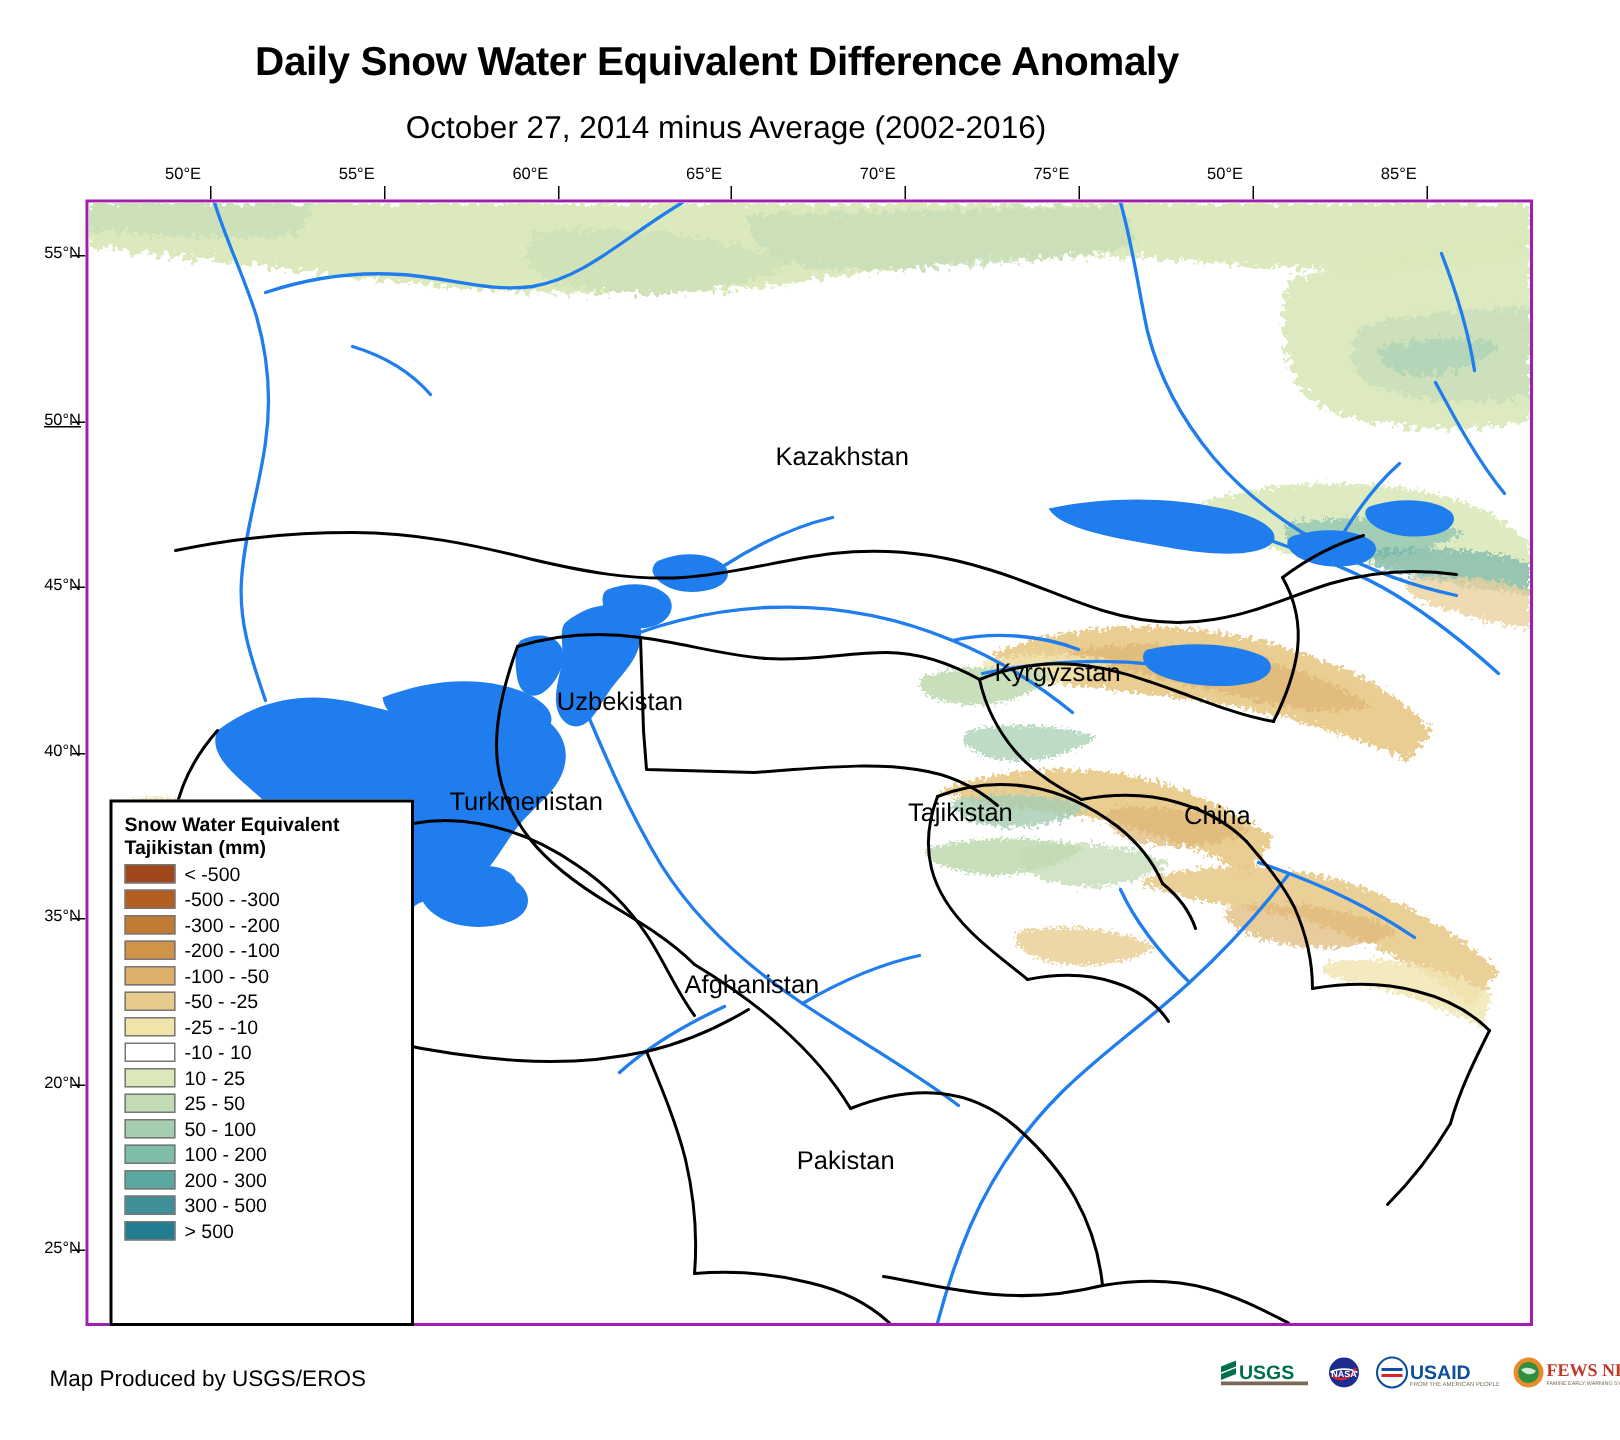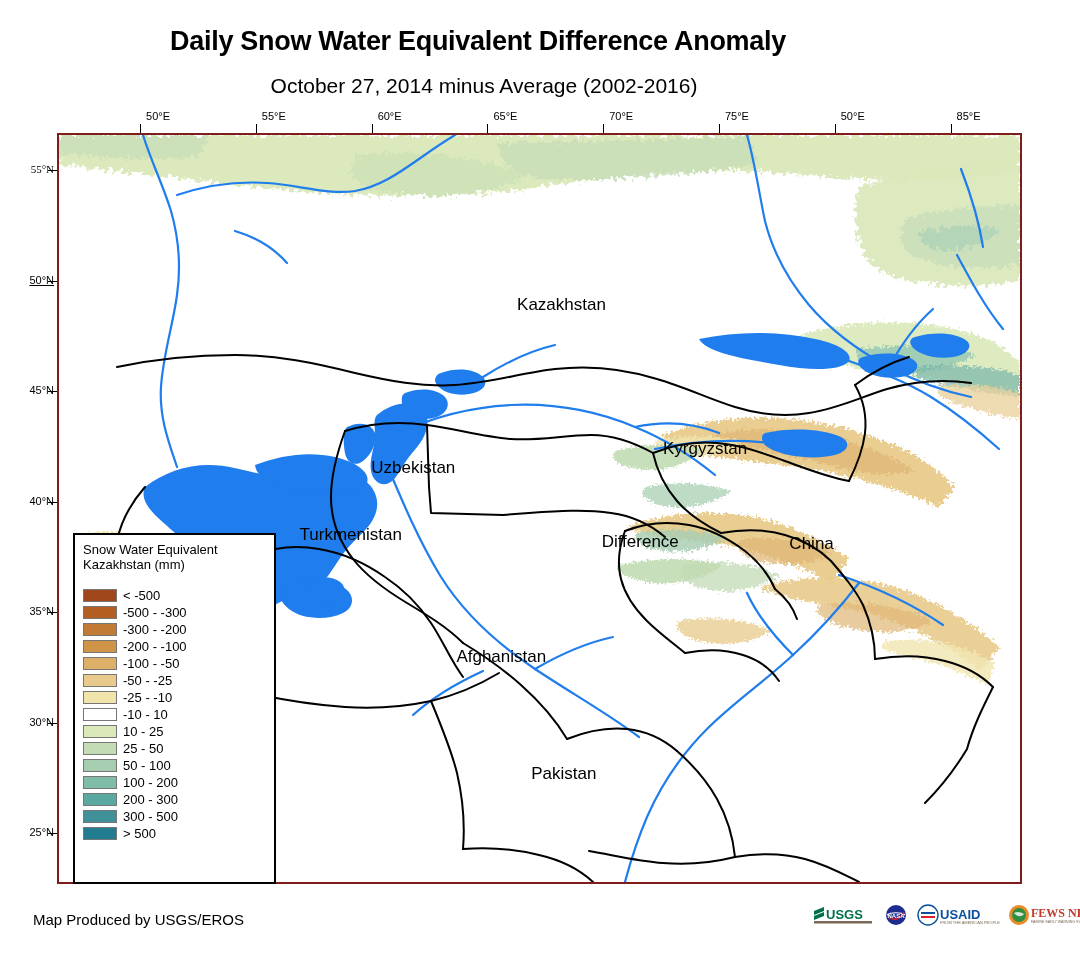--- a/index.html
+++ b/index.html
@@ -7,41 +7,41 @@
        font-family:"Liberation Sans",sans-serif;color:#000;}
 
   
   #title{position:absolute;left:0;top:26px;width:956px;text-align:center;
          font-size:27px;font-weight:bold;letter-spacing:-0.3px;}
   #subtitle{position:absolute;left:0;top:74px;width:968px;text-align:center;
             font-size:21px;font-weight:normal;}
 
   
   #map-frame{position:absolute;left:57px;top:133px;width:965px;height:751px;
-             border:2px solid #7f1d1d;box-sizing:border-box;background:#ffffff;
+             border:2px solid #a21caf;box-sizing:border-box;background:#ffffff;
              overflow:hidden;}
   #map-canvas{position:absolute;left:0;top:0;width:961px;height:747px;}
 
   
-  .lon-label{position:absolute;font-size:11px;text-align:right;width:60px;
+  .lon-label{position:absolute;font-size:11px;text-align:left;width:60px;
              transform:translateX(-30px);top:110px;}
   .lon-tick{position:absolute;top:124px;width:1px;height:9px;background:#000;}
   .lat-label{position:absolute;font-size:11px;text-align:right;width:52px;
              transform:translateY(-7px);left:2px;}
   .lat-tick{position:absolute;left:48px;width:9px;height:1px;background:#000;}
 
   
   .country{position:absolute;font-size:17px;color:#000;white-space:nowrap;
            transform:translate(-50%,-50%);pointer-events:none;}
 
   
   #legend{position:absolute;left:73px;top:533px;width:203px;height:351px;
           background:#fff;border:2px solid #000;box-sizing:border-box;
           padding:7px 8px 4px 8px;}
-  #legend-title{font-size:13px;font-weight:normal;line-height:15px;margin-bottom:15px;}
+  #legend-title{font-size:13px;font-weight:bold;line-height:15px;margin-bottom:2px;}
   .legend-row{display:flex;align-items:center;height:17px;}
   .swatch{width:34px;height:13px;border:1px solid #777;box-sizing:border-box;
           margin-right:6px;flex:none;}
   .legend-label{font-size:13px;line-height:13px;}
   #legend-note{font-size:10.5px;line-height:12px;margin-top:5px;}
 
   
   #footer-text{position:absolute;left:33px;top:911px;font-size:15px;}
   #logos{position:absolute;left:812px;top:902px;display:flex;align-items:center;
          gap:7px;}
@@ -63,31 +63,31 @@
     <div class="lon-label" style="left: 487.398px;">65°E</div>
     <div class="lon-tick" style="left: 487.398px;"></div>
     <div class="lon-label" style="left: 603.181px;">70°E</div>
     <div class="lon-tick" style="left: 603.181px;"></div>
     <div class="lon-label" style="left: 718.964px;">75°E</div>
     <div class="lon-tick" style="left: 718.964px;"></div>
     <div class="lon-label" style="left: 834.747px;">50°E</div>
     <div class="lon-tick" style="left: 834.747px;"></div>
     <div class="lon-label" style="left: 950.53px;">85°E</div>
     <div class="lon-tick" style="left: 950.53px;"></div>
-    <div class="lat-label" style="top: 170.361px; font-family: Liberation Serif, serif;">55°N</div>
+    <div class="lat-label" style="top: 170.361px;">55°N</div>
     <div class="lat-tick" style="top: 170.361px;"></div>
     <div class="lat-label" style="top: 280.864px; text-decoration: underline;">50°N</div>
     <div class="lat-tick" style="top: 280.864px;"></div>
     <div class="lat-label" style="top: 391.367px;">45°N</div>
     <div class="lat-tick" style="top: 391.367px;"></div>
     <div class="lat-label" style="top: 501.87px;">40°N</div>
     <div class="lat-tick" style="top: 501.87px;"></div>
     <div class="lat-label" style="top: 612.373px;">35°N</div>
     <div class="lat-tick" style="top: 612.373px;"></div>
-    <div class="lat-label" style="top: 722.876px;">30°N</div>
+    <div class="lat-label" style="top: 722.876px;">20°N</div>
     <div class="lat-tick" style="top: 722.876px;"></div>
     <div class="lat-label" style="top: 833.379px;">25°N</div>
     <div class="lat-tick" style="top: 833.379px;"></div>
   </div>
 
 <div id="map-frame">
   <svg id="map-canvas" viewBox="0 0 961 747" preserveAspectRatio="none">
     <defs>
 
       <filter id="rough" x="-20%" y="-20%" width="140%" height="140%">
@@ -330,31 +330,31 @@
       <path d="M676,722 C700,718 724,718 746,724 C768,730 786,740 800,747"></path>
       <path d="M908,614 C896,634 882,652 866,668"></path>
     </g>
   </svg>
 
   <div id="country-labels">
       <div class="country" style="left: 502.499px; top: 170.175px;">Kazakhstan</div>
       <div class="country" style="left: 354.296px; top: 311.618px; margin-top: 21px;">Uzbekistan</div>
       <div class="country" style="left: 291.773px; top: 400.021px;">Turkmenistan</div>
       <div class="country" style="left: 646.07px; top: 313.828px;">Kyrgyzstan</div>
-      <div class="country" style="left: 581.231px; top: 406.651px;">Difference</div>
+      <div class="country" style="left: 581.231px; top: 406.651px;">Tajikistan</div>
       <div class="country" style="left: 752.59px; top: 408.861px;">China</div>
       <div class="country" style="left: 442.292px; top: 521.574px; text-align: center;">Afghanistan</div>
       <div class="country" style="left: 504.814px; top: 638.707px;">Pakistan</div>
     </div>
 </div>
 
 <div id="legend">
   <div id="legend-title">
     <div>Snow Water Equivalent</div>
-    <div>Kazakhstan (mm)</div>
+    <div>Tajikistan (mm)</div>
   </div>
   <div id="legend-rows">
       <div class="legend-row">
         <div class="swatch" style="background: rgb(160, 72, 27);"></div>
         <div class="legend-label">&lt; -500</div>
       </div>
       <div class="legend-row">
         <div class="swatch" style="background: rgb(179, 95, 34);"></div>
         <div class="legend-label">-500 - -300</div>
       </div>

